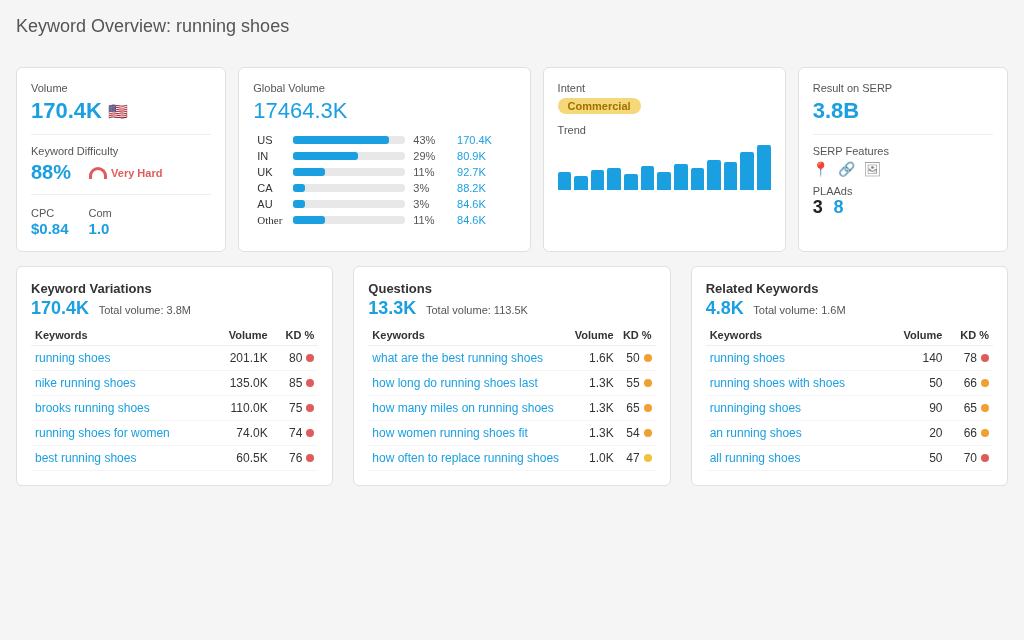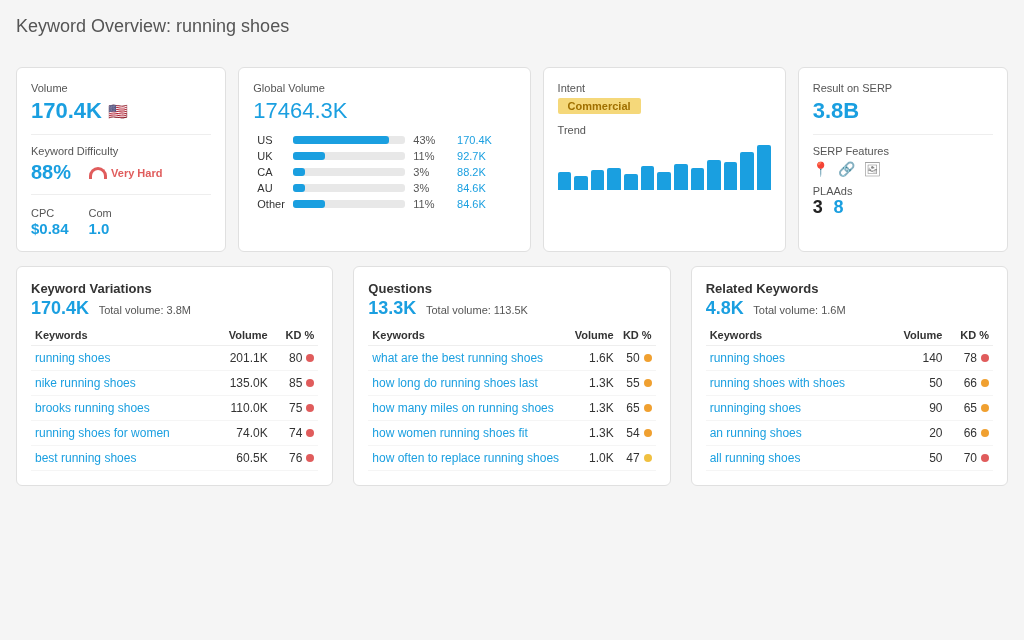--- a/index.html
+++ b/index.html
@@ -71,21 +71,21 @@
     .bar-cell { width: 120px; }
     .bar-track { background: #e8e8e8; border-radius: 3px; height: 8px; width: 100%; }
     .bar-fill { background: #1a9fe0; border-radius: 3px; height: 8px; }
     .bar-pct { color: #555; font-size: 11px; }
     .bar-vol { color: #1a9fe0; font-size: 11px; }
 
     
     .intent-badge {
       background: #f5d87a;
       color: #a07000;
-      border-radius: 2px;
+      border-radius: 8px;
       padding: 2px 10px;
       font-size: 11px;
       font-weight: bold;
       display: inline-block;
     }
     .trend-label { font-size: 11px; color: #555; margin: 10px 0 4px; }
     .trend-chart {
       display: flex;
       align-items: flex-end;
       gap: 3px;
@@ -175,20 +175,30 @@
       <td style="width:36px;font-size:11px;color:#333;">US</td>
       <td class="bar-cell">
         <div class="bar-track">
           <div class="bar-fill" style="width:85%;"></div>
         </div>
       </td>
       <td class="bar-pct">43%</td>
       <td class="bar-vol">170.4K</td>
     </tr>
           <tr>
+      <td style="width:36px;font-size:11px;color:#333;">IN</td>
+      <td class="bar-cell">
+        <div class="bar-track">
+          <div class="bar-fill" style="width:58%;"></div>
+        </div>
+      </td>
+      <td class="bar-pct">29%</td>
+      <td class="bar-vol">80.9K</td>
+    </tr>
+          <tr>
       <td style="width:36px;font-size:11px;color:#333;">UK</td>
       <td class="bar-cell">
         <div class="bar-track">
           <div class="bar-fill" style="width:28%;"></div>
         </div>
       </td>
       <td class="bar-pct">11%</td>
       <td class="bar-vol">92.7K</td>
     </tr>
           <tr>
@@ -205,21 +215,21 @@
       <td style="width:36px;font-size:11px;color:#333;">AU</td>
       <td class="bar-cell">
         <div class="bar-track">
           <div class="bar-fill" style="width:10%;"></div>
         </div>
       </td>
       <td class="bar-pct">3%</td>
       <td class="bar-vol">84.6K</td>
     </tr>
           <tr>
-      <td style="width:36px;font-size:11px;color:#333;">Other</td>
+      <td style="width:36px;font-size:11px;color:#333;font-family:Liberation Serif, serif;">Other</td>
       <td class="bar-cell">
         <div class="bar-track">
           <div class="bar-fill" style="width:28%;"></div>
         </div>
       </td>
       <td class="bar-pct">11%</td>
       <td class="bar-vol">84.6K</td>
     </tr>
         </tbody>
     </table>

